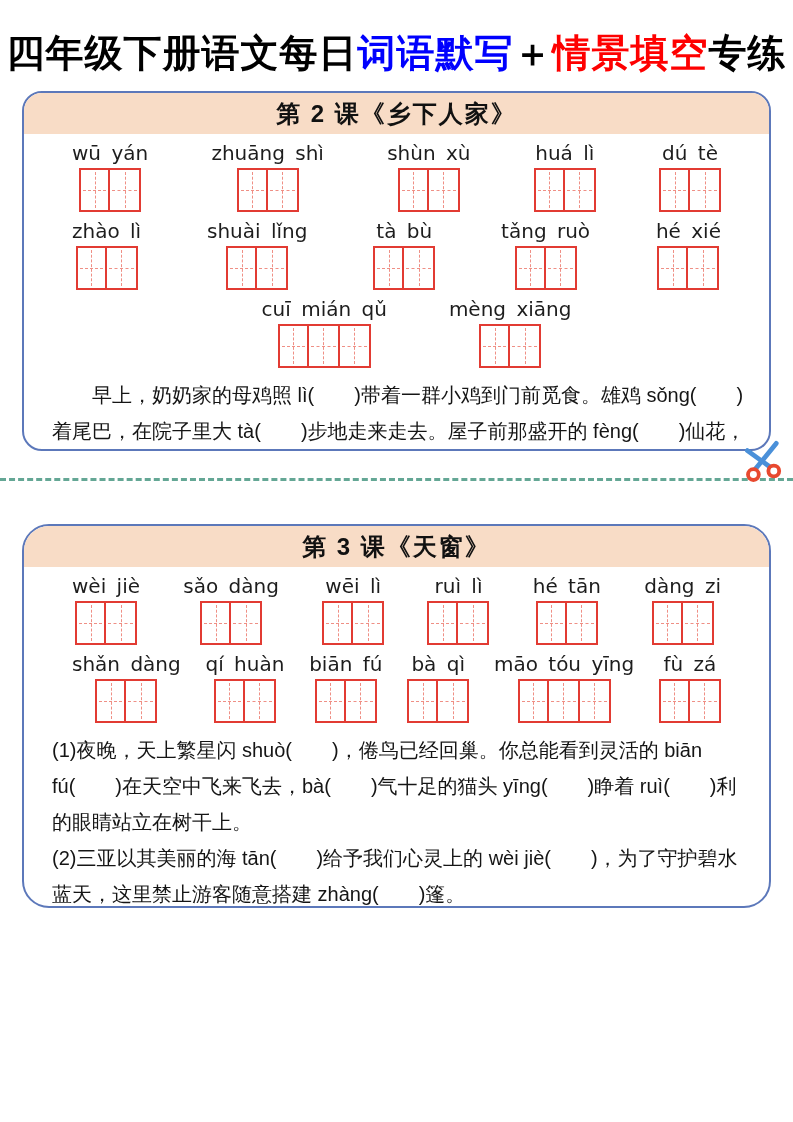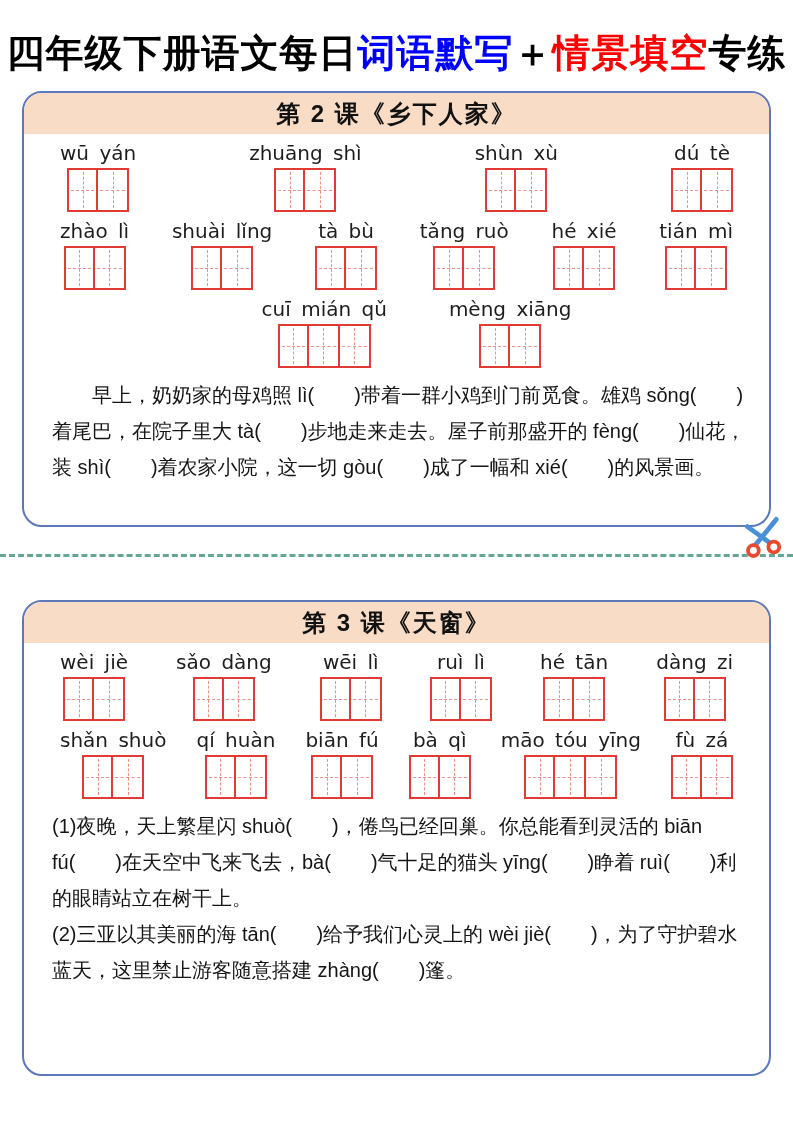--- a/index.html
+++ b/index.html
@@ -20,32 +20,32 @@
   }
   .card {
     width: 749px;
     margin: 0 auto;
     border: 2px solid #5c78ba;
     border-radius: 20px;
     background: #fff;
     overflow: hidden;
     position: relative;
   }
-  .card-1 { height: 436px; }
-  .card-2 { height: 476px; }
+  .card-1 { height: 360px; }
+  .card-2 { height: 384px; border-radius: 27px; }
   .band {
     height: 41px;
     background: #f8dcc6;
     display: flex; align-items: center; justify-content: center;
     font-size: 24px; font-weight: bold; color: #111;
     letter-spacing: 2px;
   }
   .word-row {
     display: flex; justify-content: space-between; align-items: flex-end;
-    padding: 0 36px; margin-top: 7px;
+    padding: 0 48px; margin-top: 7px;
   }
   .word-row.centered { justify-content: center; gap: 62px; margin-left: 40px; }
   .word-group { display: flex; flex-direction: column; align-items: center; }
   .pinyin {
     font-family: "DejaVu Sans", sans-serif;
     font-size: 20px; color: #1d1d1d;
     white-space: nowrap; margin-bottom: 3px;
     word-spacing: 4px;
   }
   .boxes { display: flex; }
@@ -97,20 +97,27 @@
           </div>
         </div>
         <div class="word-group">
           <div class="pinyin">shùn xù</div>
           <div class="boxes">
             <div class="cell"></div>
             <div class="cell"></div>
           </div>
         </div>
         <div class="word-group">
+          <div class="pinyin">huá lì</div>
+          <div class="boxes">
+            <div class="cell"></div>
+            <div class="cell"></div>
+          </div>
+        </div>
+        <div class="word-group">
           <div class="pinyin">dú tè</div>
           <div class="boxes">
             <div class="cell"></div>
             <div class="cell"></div>
           </div>
         </div>
       </div>
       <div class="word-row">
         <div class="word-group">
           <div class="pinyin">zhào lì</div>
@@ -135,27 +142,20 @@
         </div>
         <div class="word-group">
           <div class="pinyin">tǎng ruò</div>
           <div class="boxes">
             <div class="cell"></div>
             <div class="cell"></div>
           </div>
         </div>
         <div class="word-group">
           <div class="pinyin">hé xié</div>
-          <div class="boxes">
-            <div class="cell"></div>
-            <div class="cell"></div>
-          </div>
-        </div>
-        <div class="word-group">
-          <div class="pinyin">tián mì</div>
           <div class="boxes">
             <div class="cell"></div>
             <div class="cell"></div>
           </div>
         </div>
       </div>
       <div class="word-row centered">
         <div class="word-group">
           <div class="pinyin">cuī mián qǔ</div>
           <div class="boxes">
@@ -230,21 +230,21 @@
         <div class="word-group">
           <div class="pinyin">dàng zi</div>
           <div class="boxes">
             <div class="cell"></div>
             <div class="cell"></div>
           </div>
         </div>
       </div>
       <div class="word-row">
         <div class="word-group">
-          <div class="pinyin">shǎn shuò</div>
+          <div class="pinyin">shǎn dàng</div>
           <div class="boxes">
             <div class="cell"></div>
             <div class="cell"></div>
           </div>
         </div>
         <div class="word-group">
           <div class="pinyin">qí huàn</div>
           <div class="boxes">
             <div class="cell"></div>
             <div class="cell"></div>

